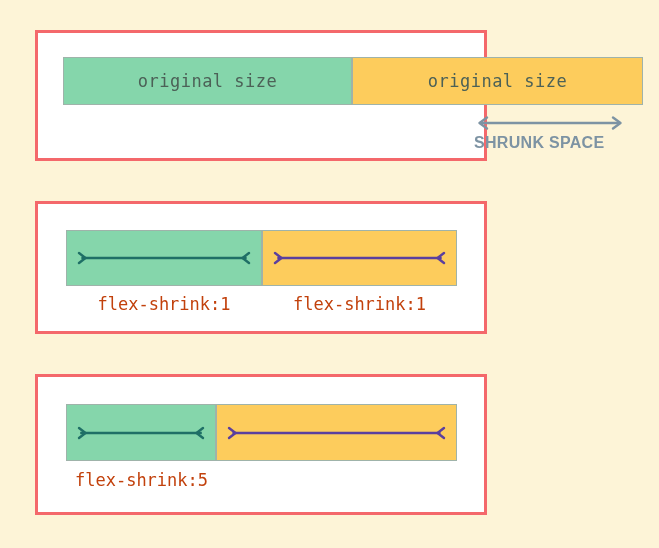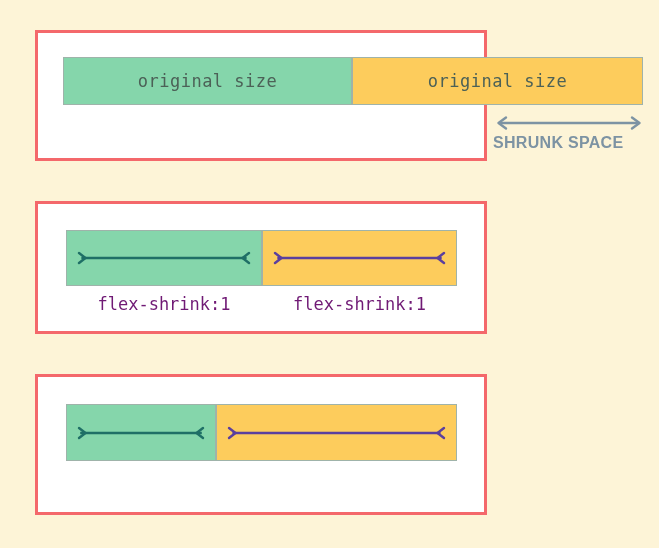--- a/index.html
+++ b/index.html
@@ -80,21 +80,21 @@
     right: 10px;
     top: 50%;
     transform: translateY(-50%);
     height: 14px;
   }
   .measure svg { display: block; width: 100%; height: 14px; }
 
   
   #shrunk-space {
     position: absolute;
-    left: 493px;
+    left: 474px;
     top: 115px;
     width: 152px;
   }
   #shrunk-arrow { display: block; width: 152px; height: 16px; }
   #shrunk-space-label {
     display: block;
     margin-top: 3px;
     font-family: "Liberation Sans", sans-serif;
     font-size: 16px;
     font-weight: bold;
@@ -106,21 +106,21 @@
 
   
   .caption-row {
     position: absolute;
     display: flex;
     flex-direction: row;
   }
   .caption {
     font-family: "DejaVu Sans Mono", "Liberation Mono", monospace;
     font-size: 17px;
-    color: #701a75;
+    color: #c2410c;
     white-space: nowrap;
     letter-spacing: 0px;
   }
   #captions-2 { left: 66px; top: 294px; width: 391px; }
   #captions-2 .cap-a { width: 196px; text-align: center; }
   #captions-2 .cap-b { width: 195px; text-align: center; }
 
   #captions-3 { left: 60px; top: 470px; width: 400px; }
   #captions-3 .cap-a { width: 163px; text-align: center; }
   #captions-3 .cap-b { width: 237px; text-align: center; }
@@ -211,15 +211,16 @@
           <polyline points="2,2 8.5,7 2,12" fill="none" stroke="#5b3f9e" stroke-width="2.4" stroke-linecap="round" stroke-linejoin="round"></polyline>
         </svg>
         <svg style="position:absolute;right:0;top:0;width:14px;height:14px;" viewBox="0 0 14 14">
           <polyline points="12,2 5.5,7 12,12" fill="none" stroke="#5b3f9e" stroke-width="2.4" stroke-linecap="round" stroke-linejoin="round"></polyline>
         </svg>
       </span>
     </div>
   </div>
 
   <div class="caption-row" id="captions-3">
+    <span class="caption cap-a">flex-shrink:5</span>
   </div>
 
 </div>
 
 </body></html>

